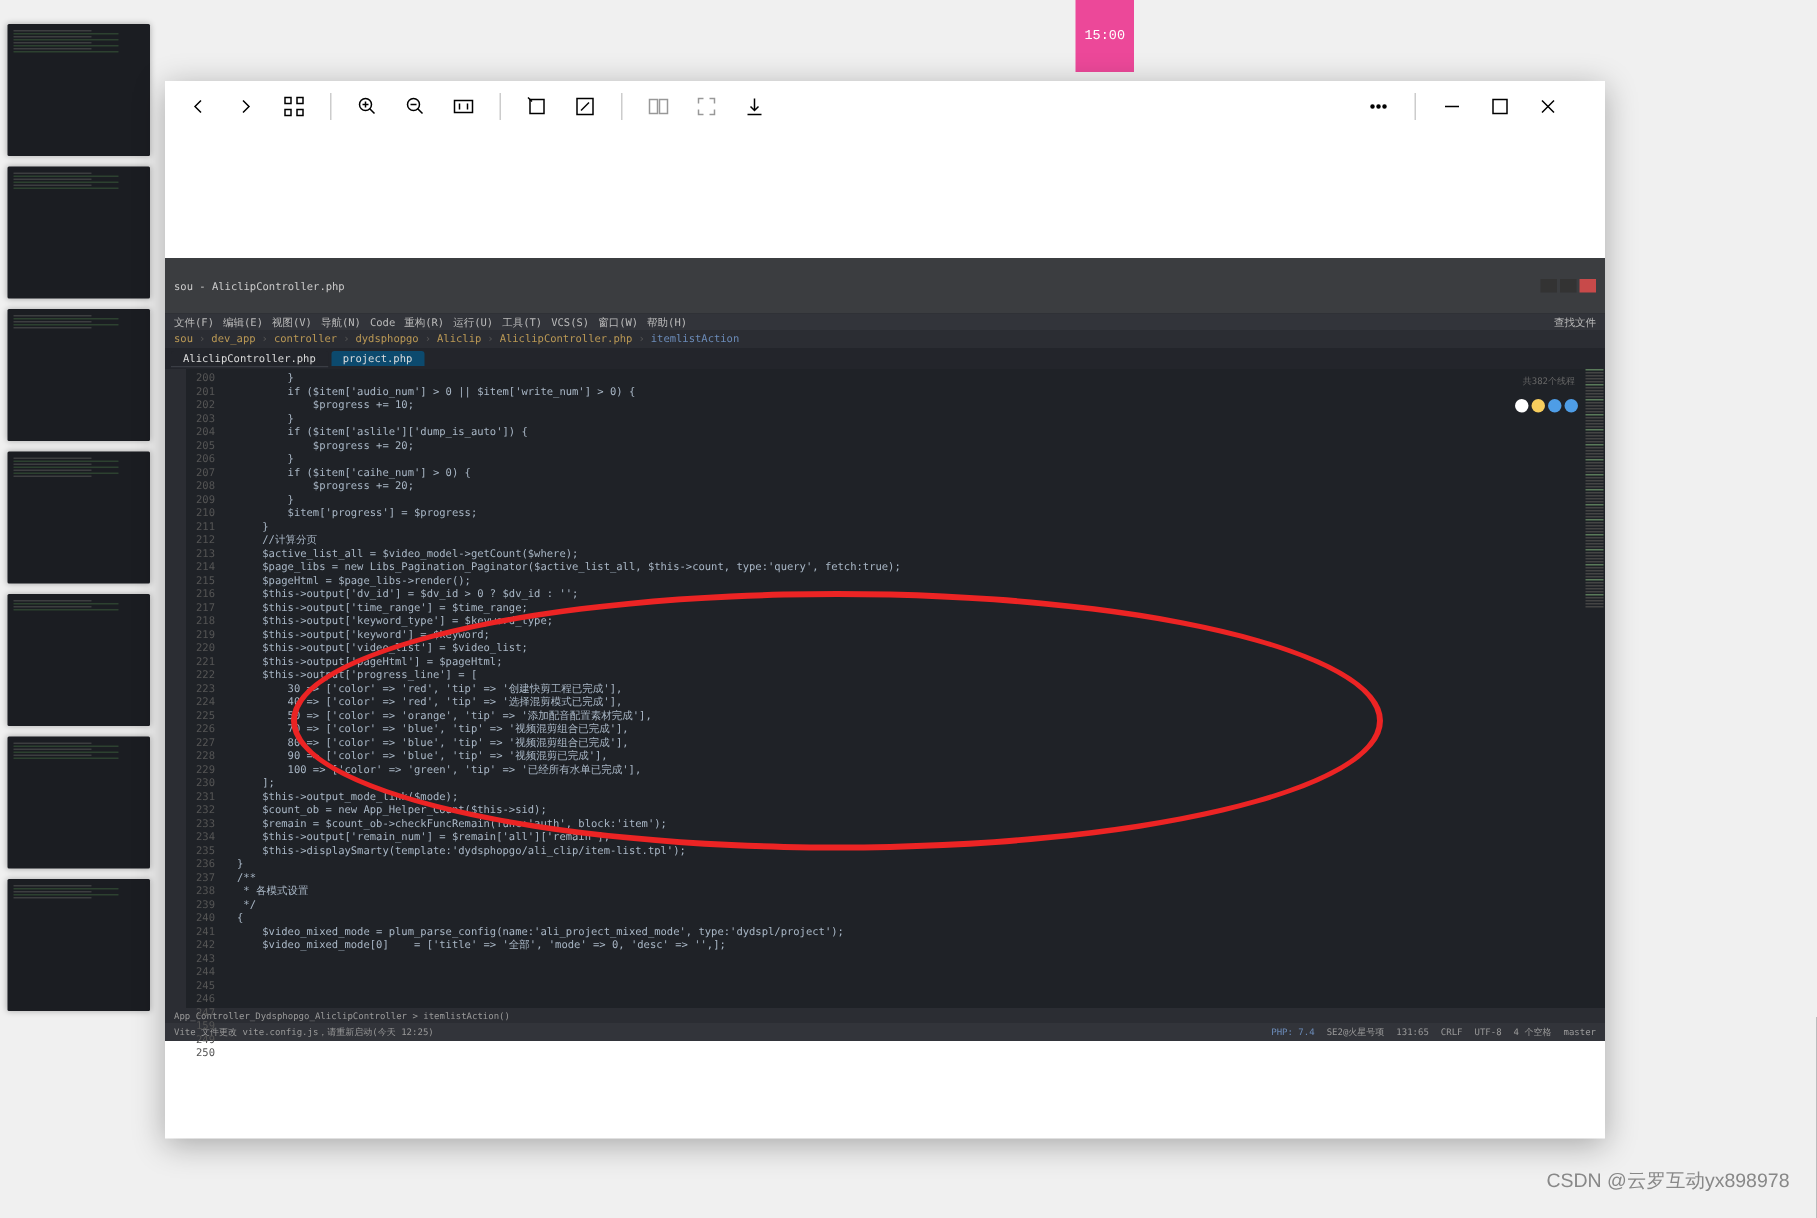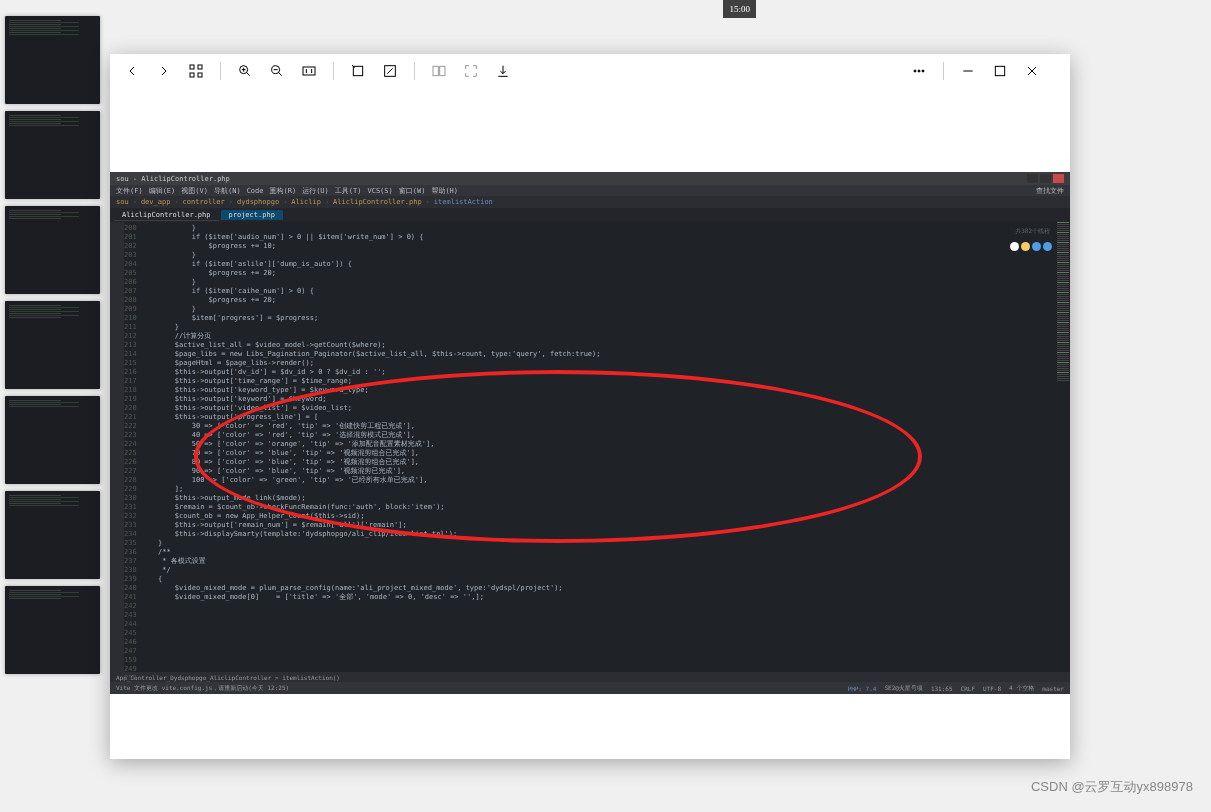--- a/index.html
+++ b/index.html
@@ -12,58 +12,58 @@
   .thumb-line:nth-child(odd){width:60%;background:#555}
 
   .viewer{position:absolute;left:110px;top:54px;width:960px;height:705px;background:#fff;box-shadow:0 4px 20px rgba(0,0,0,.3)}
   .toolbar{height:34px;display:flex;align-items:center;padding:0 14px;gap:0}
   .toolbar .icon{width:16px;height:16px;display:flex;align-items:center;justify-content:center;color:#000;margin-right:16px;cursor:pointer}
   .toolbar .icon svg{width:16px;height:16px;stroke:#000;stroke-width:1.5;fill:none}
   .toolbar .sep{width:1px;height:18px;background:#ccc;margin-right:16px}
   .toolbar .spacer{flex:1}
 
   .ide{position:absolute;left:0;top:118px;width:960px;height:522px;display:flex;flex-direction:column;background:#1f2227}
-  .ide-title{height:13px;background:#3b3d40;display:flex;align-items:center;padding:0 6px;font-size:7px;color:#ccc}
+  .ide-title{height:13px;background:#3b3d40;display:flex;align-items:center;padding:12px 6px;font-size:7px;color:#ccc}
   .ide-title .winbtns{margin-left:auto;display:flex;gap:2px}
   .ide-title .winbtns span{width:11px;height:9px;display:inline-block}
   .ide-title .winbtns .min{background:#333}
   .ide-title .winbtns .max{background:#333}
   .ide-title .winbtns .close{background:#c84a4a}
 
   .ide-menu{height:11px;background:#32343a;font-size:7px;color:#bbb;display:flex;align-items:center;gap:6px;padding:0 6px}
   .ide-crumbs{height:12px;background:#2b2d33;font-size:7px;color:#999;display:flex;align-items:center;gap:4px;padding:0 6px}
   .ide-crumbs .c-item{color:#bb9955}
   .ide-crumbs .last{color:#6b8bb8}
   .ide-tabs{height:14px;background:#23252b;display:flex;align-items:center;padding:0 4px;font-size:7px}
   .ide-tabs .tab{padding:1px 8px;background:#0c4a6e;color:#ddd;margin-right:2px;border-radius:2px 2px 0 0}
   .ide-tabs .tab.active{background:#23252b;border-bottom:1px solid #3a3d44}
 
   .ide-body{flex:1;display:flex;position:relative;min-height:0}
   .side-ico{width:14px;background:#2b2d33;writing-mode:vertical-rl;font-size:7px;color:#888;text-align:center}
-  .gutter{width:26px;background:#1f2227;text-align:left;padding:2px 4px 2px 0;font-size:7px;color:#555;line-height:9px}
+  .gutter{width:26px;background:#1f2227;text-align:center;padding:2px 4px 2px 0;font-size:7px;color:#555;line-height:9px}
   .editor{flex:1;background:#1f2227;padding:2px 0 2px 4px;font-size:7px;line-height:9px;position:relative;overflow:hidden}
   .editor .ln{white-space:pre;color:#a9b7c6}
   .kw{color:#cc7832}
   .str{color:#6a8759}
   .var{color:#9876aa}
   .fn{color:#ffc66d}
   .com{color:#808080}
 
   .minimap{width:14px;background:#1f2227;position:relative}
   .minimap .mline{height:1px;background:#444;margin-bottom:1px;width:80%;margin-left:10%}
 
   .annot{position:absolute;left:40px;top:148px;width:720px;height:165px;border:4px solid #ec2424;border-radius:50%;pointer-events:none}
 
   .ide-footer1{height:10px;background:#2b2d33;font-size:6px;color:#999;display:flex;align-items:center;padding:0 6px}
   .ide-footer2{height:12px;background:#32343a;font-size:6px;color:#999;display:flex;align-items:center;padding:0 6px;gap:8px}
   .ide-footer2 .spacer{flex:1}
   .ide-footer2 .status{color:#6b8bb8}
 
   .watermark{position:absolute;right:18px;bottom:16px;font-size:13px;color:#888;font-family:Arial,sans-serif}
-  .timestamp{position:absolute;right:455px;top:0;background:#404040;color:#fff;font-size:9px;padding:4px 6px;font-family:Liberation Serif, serif}
+  .timestamp{position:absolute;right:455px;top:0;background:#ec4899;color:#fff;font-size:9px;padding:19px 6px;font-family:Liberation Mono, monospace}
 
   .badges{position:absolute;right:4px;top:20px;display:flex;gap:2px}
   .badges span{width:9px;height:9px;border-radius:50%;display:inline-block}
 </style>
 </head>
 <body>
 
 <div class="page">
   <div class="timestamp">15:00</div>
 
@@ -343,34 +343,35 @@
             <div class="ln com">    //计算分页</div>
             <div class="ln fn">    $active_list_all = $video_model-&gt;getCount($where);</div>
             <div class="ln fn">    $page_libs = new Libs_Pagination_Paginator($active_list_all, $this-&gt;count, type:'query', fetch:true);</div>
             <div class="ln ">    $pageHtml = $page_libs-&gt;render();</div>
             <div class="ln "></div>
             <div class="ln str">    $this-&gt;output['dv_id'] = $dv_id &gt; 0 ? $dv_id : '';</div>
             <div class="ln str">    $this-&gt;output['time_range'] = $time_range;</div>
             <div class="ln str">    $this-&gt;output['keyword_type'] = $keyword_type;</div>
             <div class="ln str">    $this-&gt;output['keyword'] = $keyword;</div>
             <div class="ln str">    $this-&gt;output['video_list'] = $video_list;</div>
+            <div class="ln str">    $this-&gt;output['pageHtml'] = $pageHtml;</div>
             <div class="ln "></div>
             <div class="ln ">    $this-&gt;output['progress_line'] = [</div>
             <div class="ln str">        30 =&gt; ['color' =&gt; 'red', 'tip' =&gt; '创建快剪工程已完成'],</div>
             <div class="ln str">        40 =&gt; ['color' =&gt; 'red', 'tip' =&gt; '选择混剪模式已完成'],</div>
             <div class="ln str">        50 =&gt; ['color' =&gt; 'orange', 'tip' =&gt; '添加配音配置素材完成'],</div>
             <div class="ln str">        70 =&gt; ['color' =&gt; 'blue', 'tip' =&gt; '视频混剪组合已完成'],</div>
             <div class="ln str">        80 =&gt; ['color' =&gt; 'blue', 'tip' =&gt; '视频混剪组合已完成'],</div>
             <div class="ln str">        90 =&gt; ['color' =&gt; 'blue', 'tip' =&gt; '视频混剪已完成'],</div>
             <div class="ln str">        100 =&gt; ['color' =&gt; 'green', 'tip' =&gt; '已经所有水单已完成'],</div>
             <div class="ln ">    ];</div>
             <div class="ln ">    $this-&gt;output_mode_link($mode);</div>
             <div class="ln "></div>
+            <div class="ln fn">    $count_ob = new App_Helper_Count($this-&gt;sid);</div>
             <div class="ln fn">    $remain = $count_ob-&gt;checkFuncRemain(func:'auth', block:'item');</div>
-            <div class="ln fn">    $count_ob = new App_Helper_Count($this-&gt;sid);</div>
             <div class="ln str">    $this-&gt;output['remain_num'] = $remain['all']['remain'];</div>
             <div class="ln "></div>
             <div class="ln fn">    $this-&gt;displaySmarty(template:'dydsphopgo/ali_clip/item-list.tpl');</div>
             <div class="ln ">}</div>
             <div class="ln "></div>
             <div class="ln com">/**</div>
             <div class="ln com"> * 各模式设置</div>
             <div class="ln com"> */</div>
             <div class="ln ">{</div>
             <div class="ln fn">    $video_mixed_mode = plum_parse_config(name:'ali_project_mixed_mode', type:'dydspl/project');</div>

